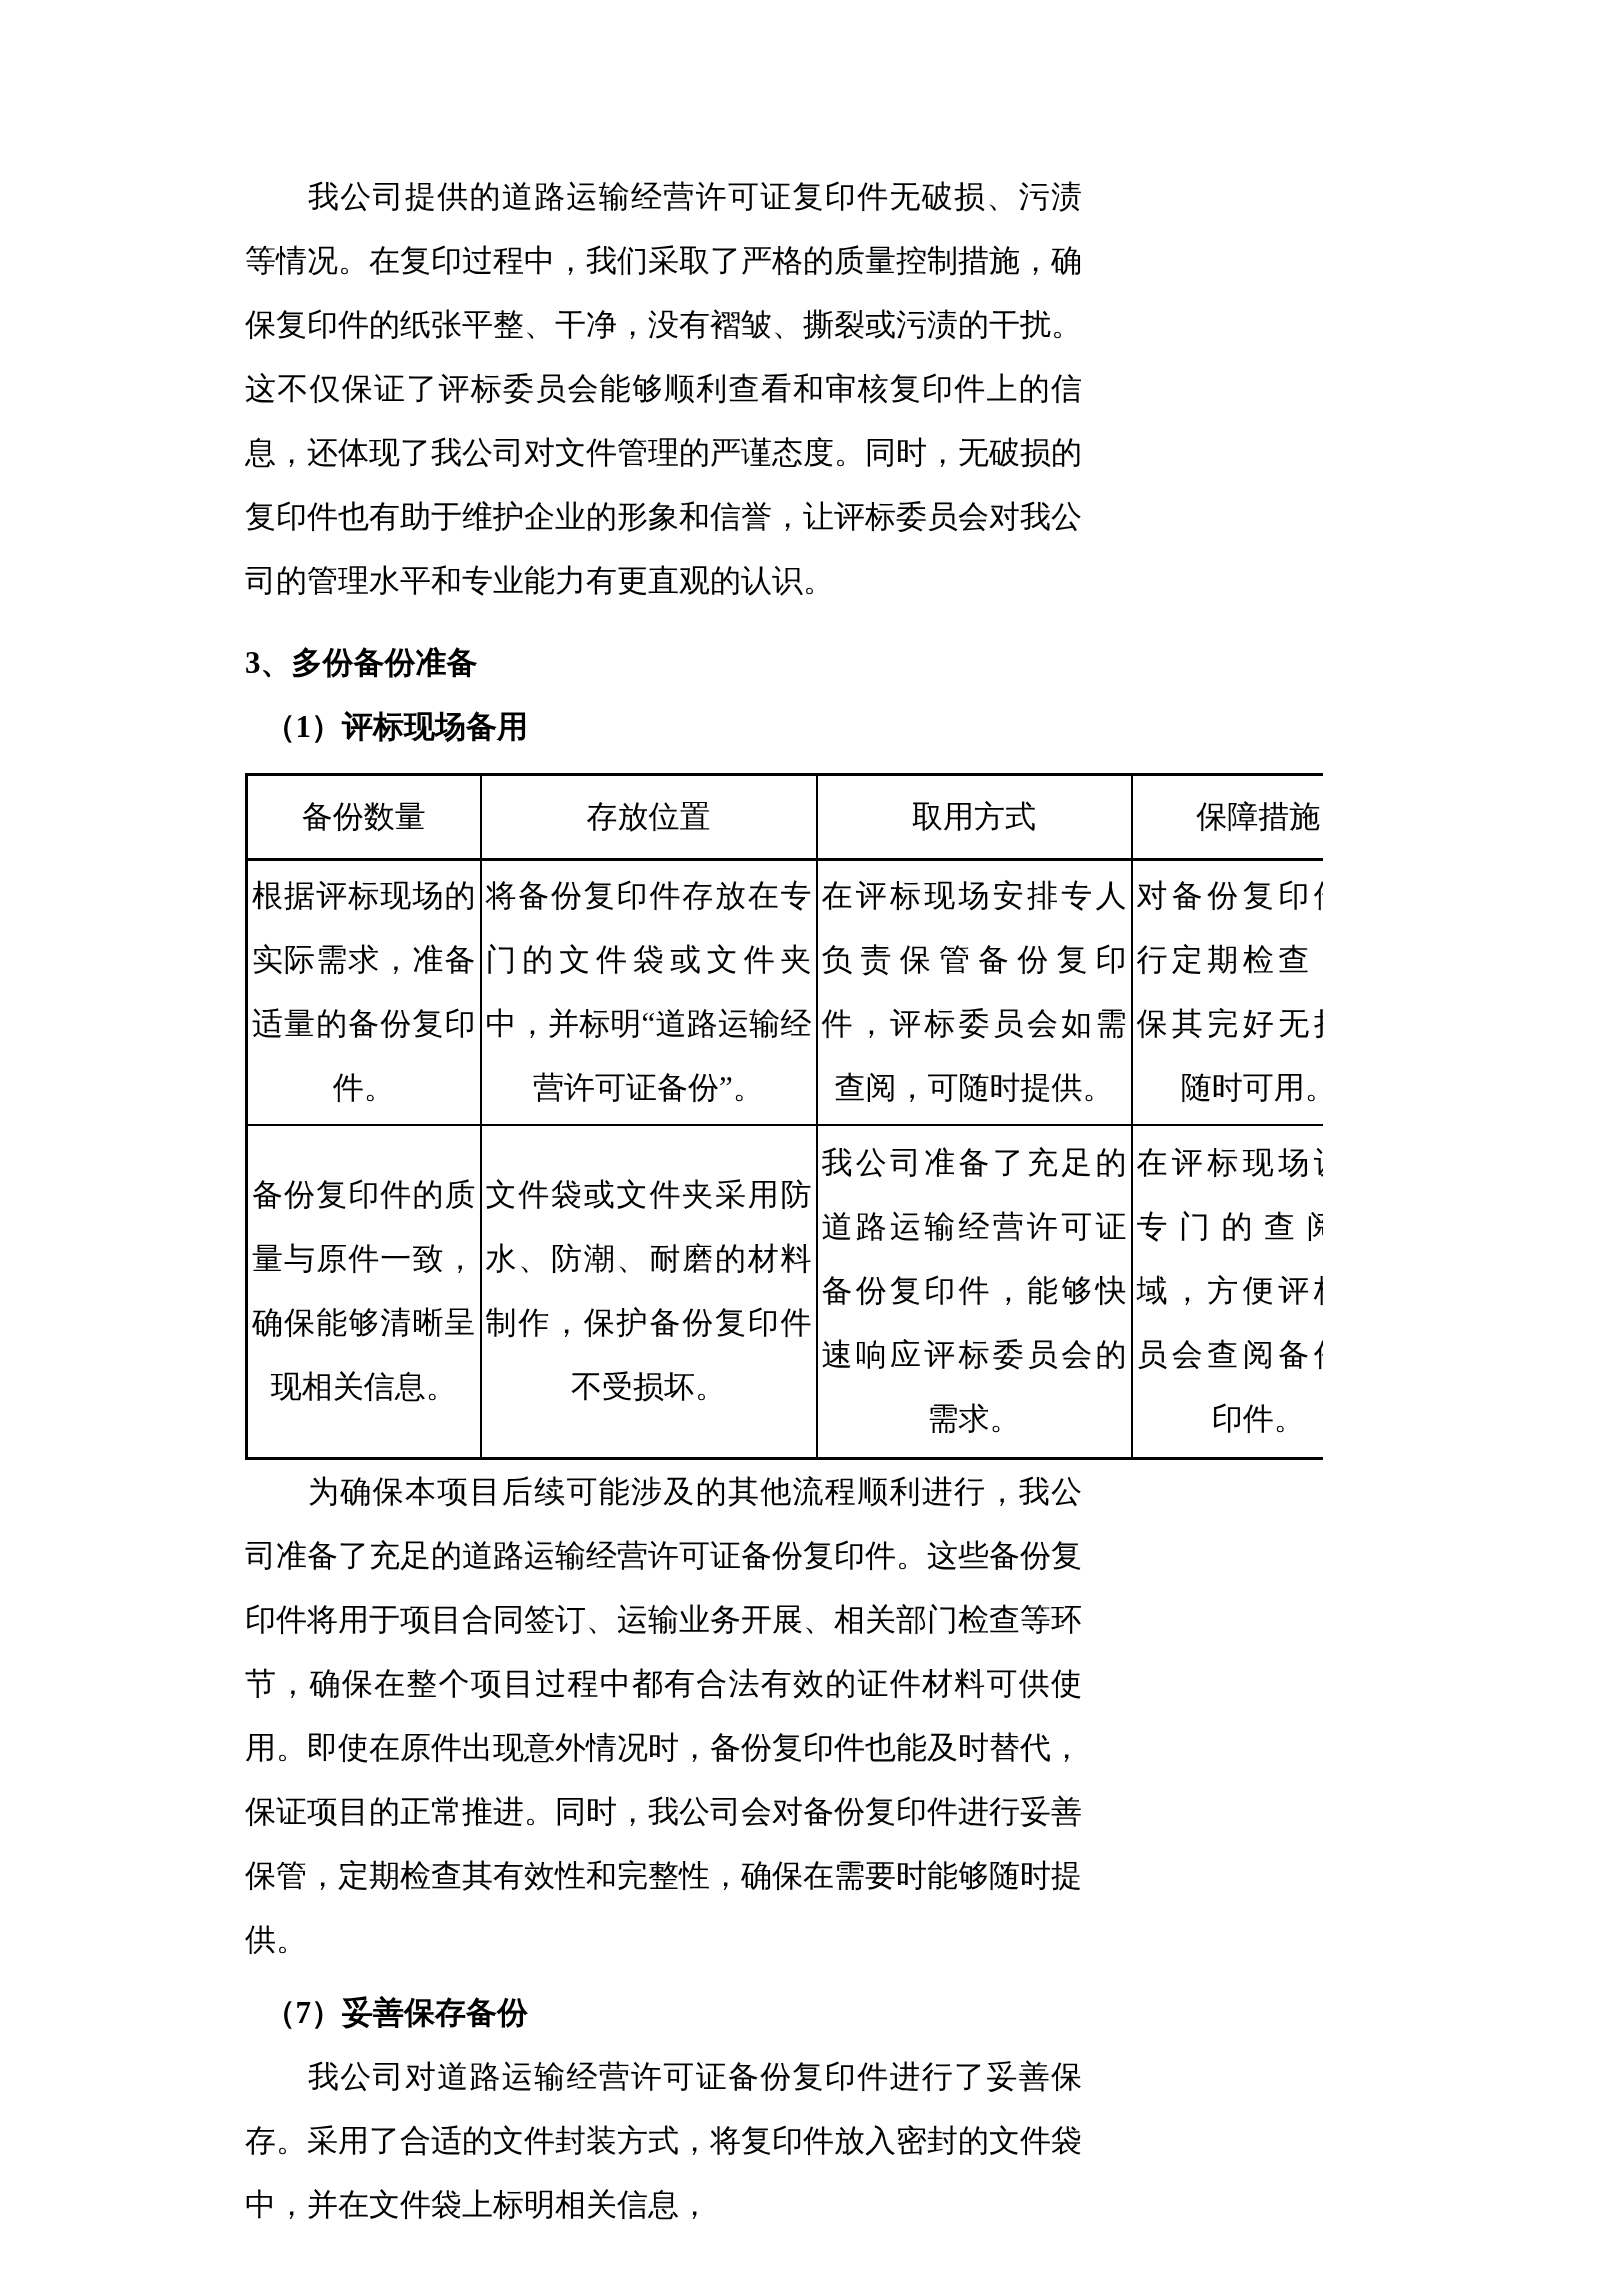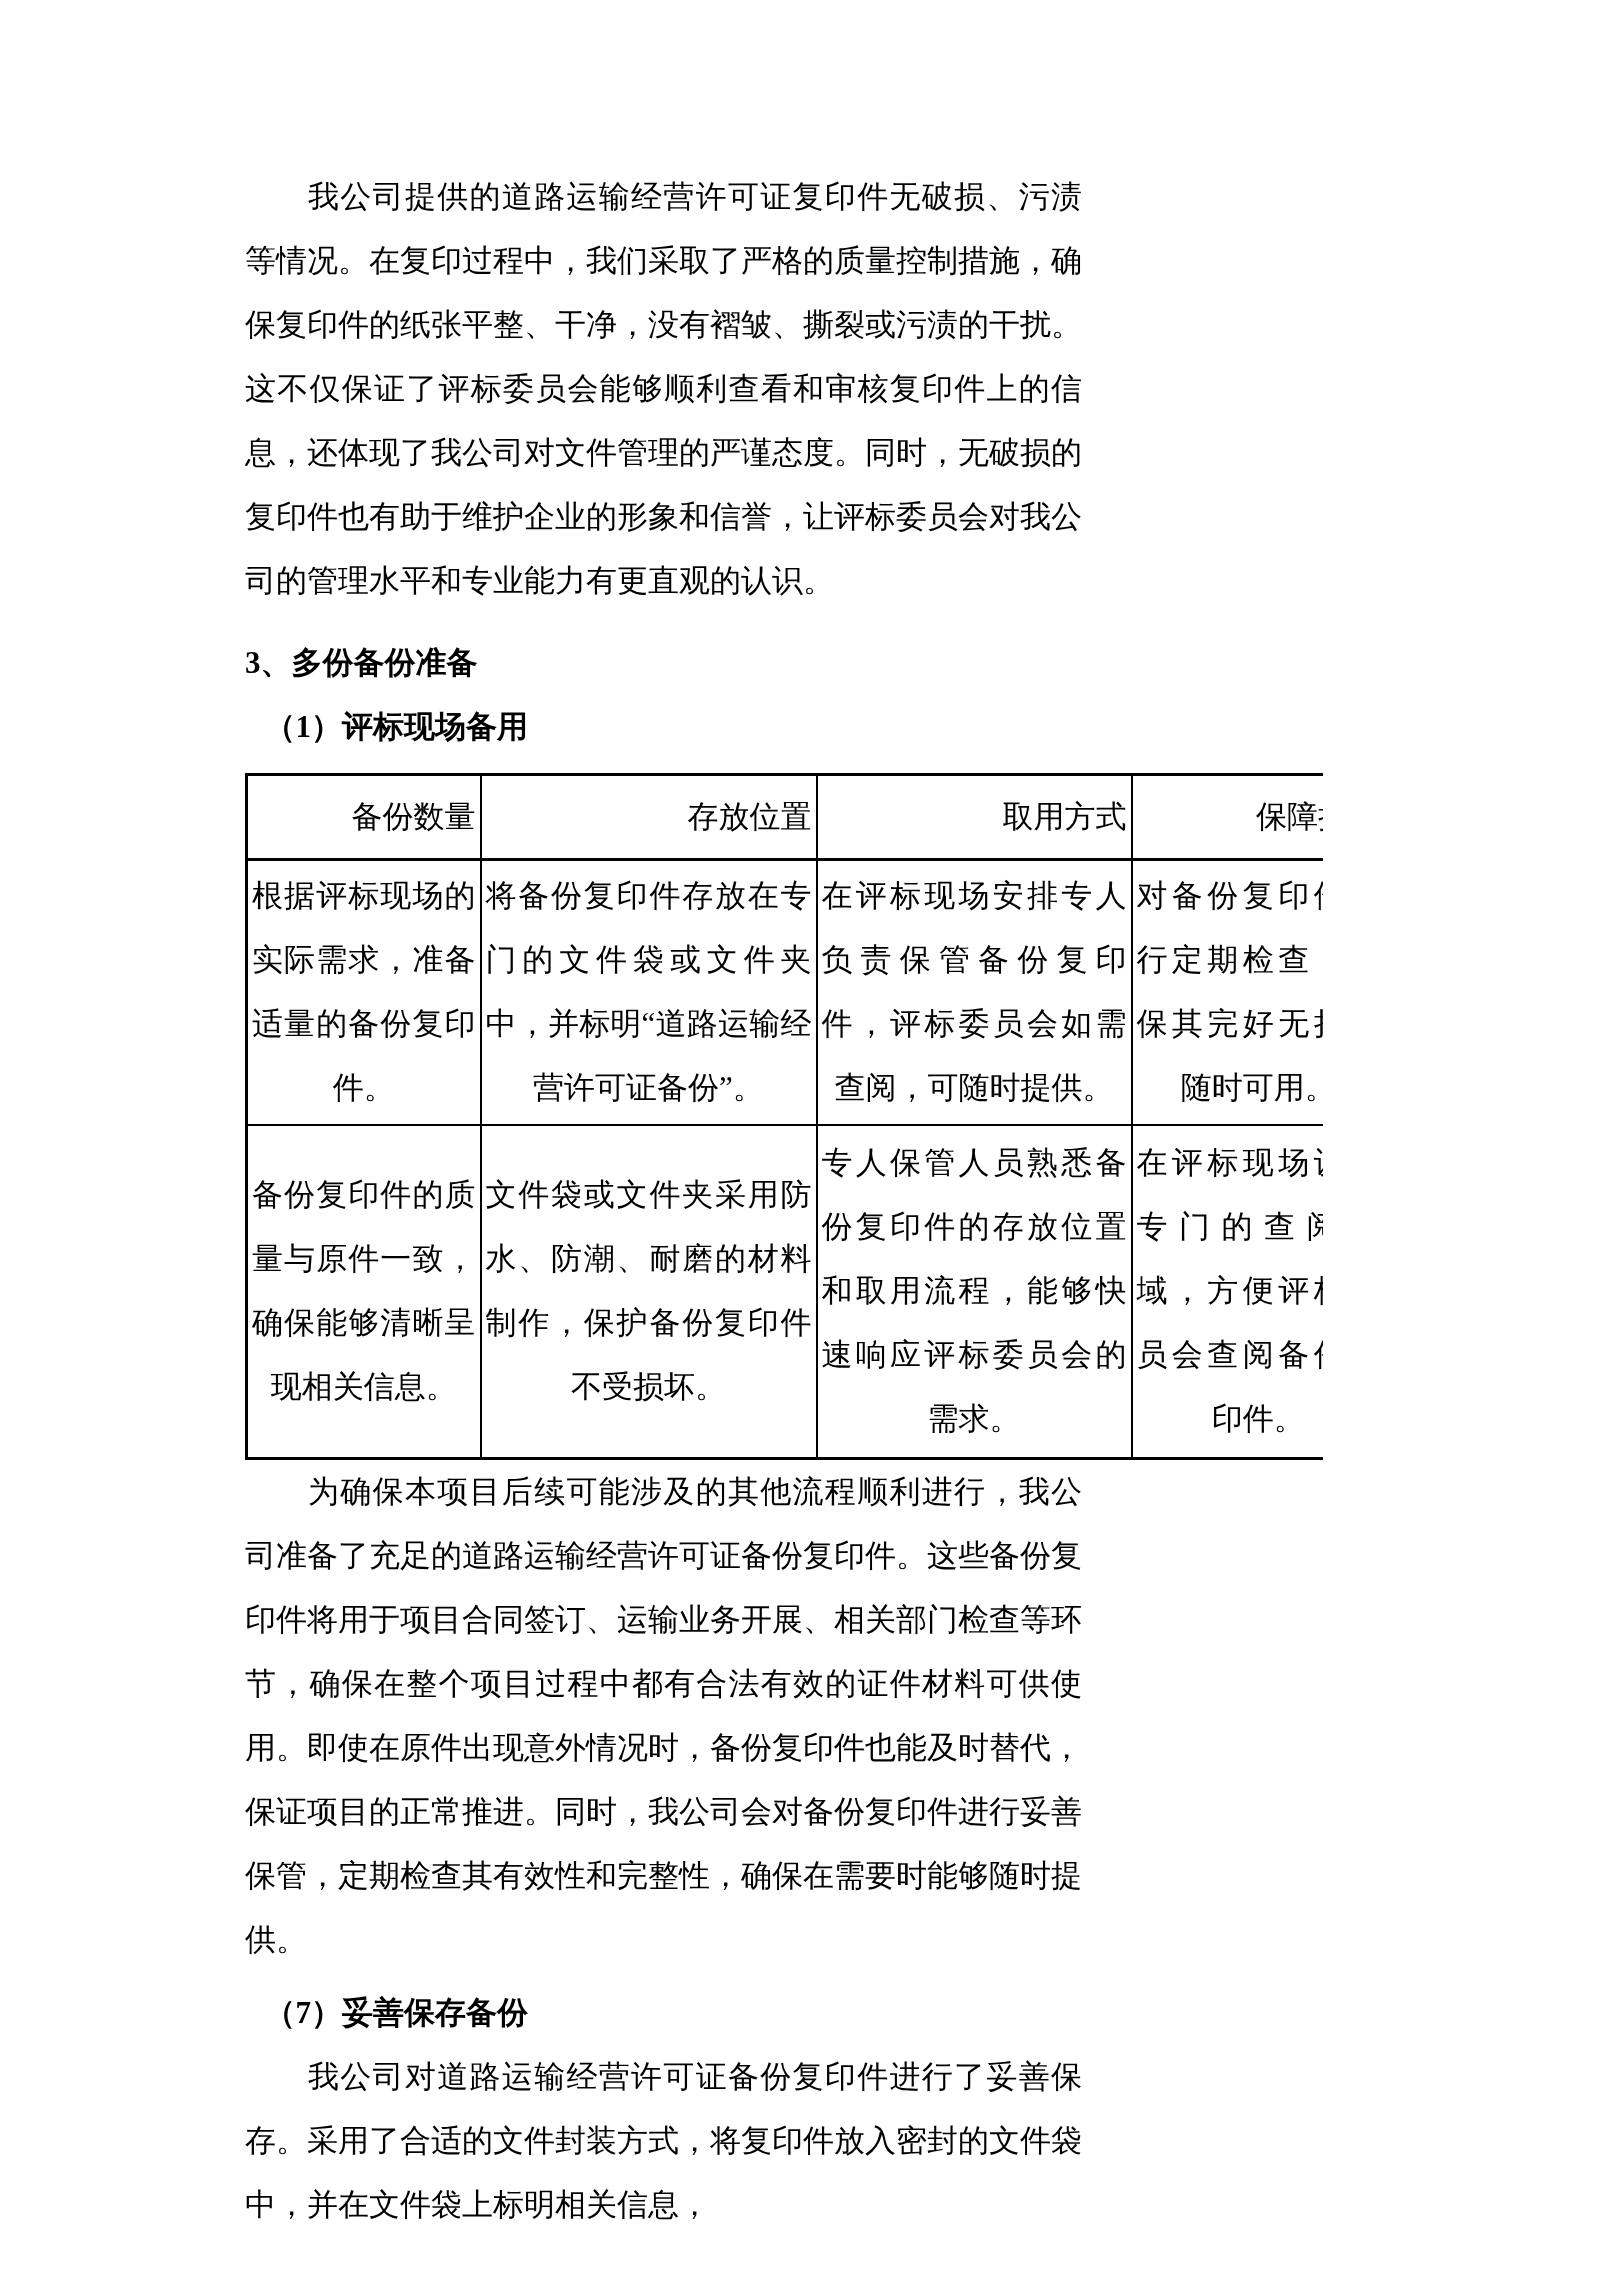--- a/index.html
+++ b/index.html
@@ -53,21 +53,21 @@
     border: 2.6px solid #000000;
     padding: 2.6px 3.9px;
     vertical-align: middle;
     font-weight: normal;
     font-size: 31px;
     line-height: 64px;
     word-break: break-all;
   }
   table.backup-table th {
     height: 77px;
-    text-align: right;
+    text-align: center;
     border-bottom-width: 3.9px;
   }
   table.backup-table td {
     text-align: justify;
     text-align-last: center;
   }
   tr.data-row-1 { height: 265px; }
   tr.data-row-2 { height: 334px; }
 </style>
 </head>
@@ -99,21 +99,21 @@
     <tbody>
       <tr class="data-row-1">
         <td>根据评标现场的实际需求，准备适量的备份复印件。</td>
         <td>将备份复印件存放在专门的文件袋或文件夹中，并标明“道路运输经营许可证备份”。</td>
         <td>在评标现场安排专人负责保管备份复印件，评标委员会如需查阅，可随时提供。</td>
         <td>对备份复印件进行定期检查，确保其完好无损，随时可用。</td>
       </tr>
       <tr class="data-row-2">
         <td>备份复印件的质量与原件一致，确保能够清晰呈现相关信息。</td>
         <td>文件袋或文件夹采用防水、防潮、耐磨的材料制作，保护备份复印件不受损坏。</td>
-        <td>专人保管人员熟悉备份复印件的存放位置和取用流程，能够快速响应评标委员会的需求。</td>
+        <td>我公司准备了充足的道路运输经营许可证备份复印件，能够快速响应评标委员会的需求。</td>
         <td>在评标现场设置专门的查阅区域，方便评标委员会查阅备份复印件。</td>
       </tr>
     </tbody>
   </table>
 
 
   <p class="para">为确保本项目后续可能涉及的其他流程顺利进行，我公司准备了充足的道路运输经营许可证备份复印件。这些备份复印件将用于项目合同签订、运输业务开展、相关部门检查等环节，确保在整个项目过程中都有合法有效的证件材料可供使用。即使在原件出现意外情况时，备份复印件也能及时替代，保证项目的正常推进。同时，我公司会对备份复印件进行妥善保管，定期检查其有效性和完整性，确保在需要时能够随时提供。</p>
 
   <div class="h-sub h-sub3">（7）妥善保存备份</div>
 

